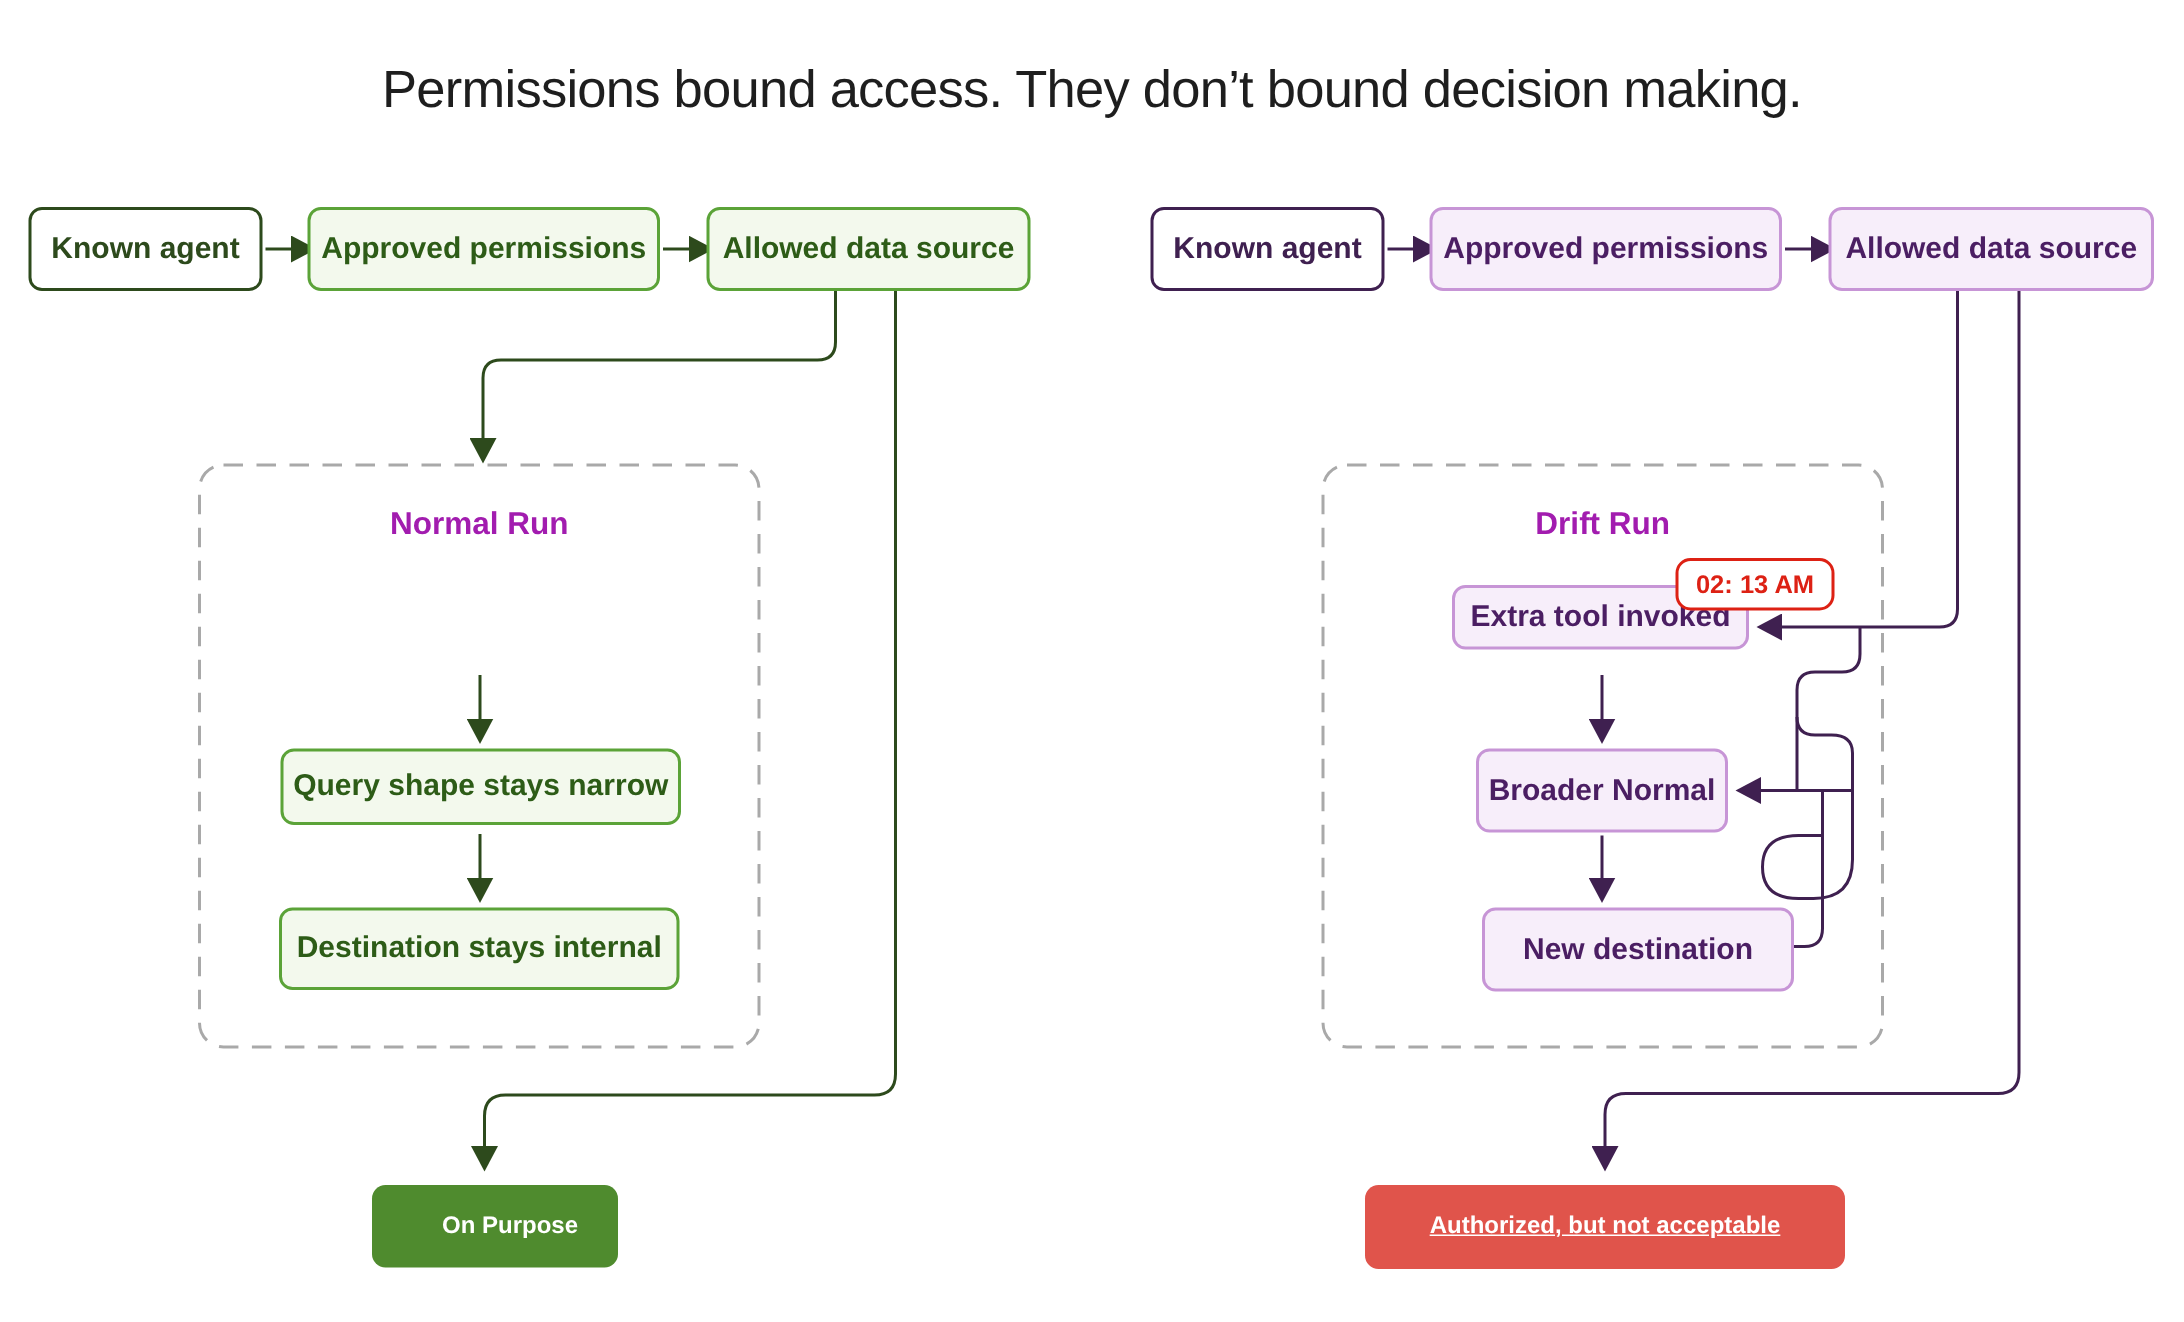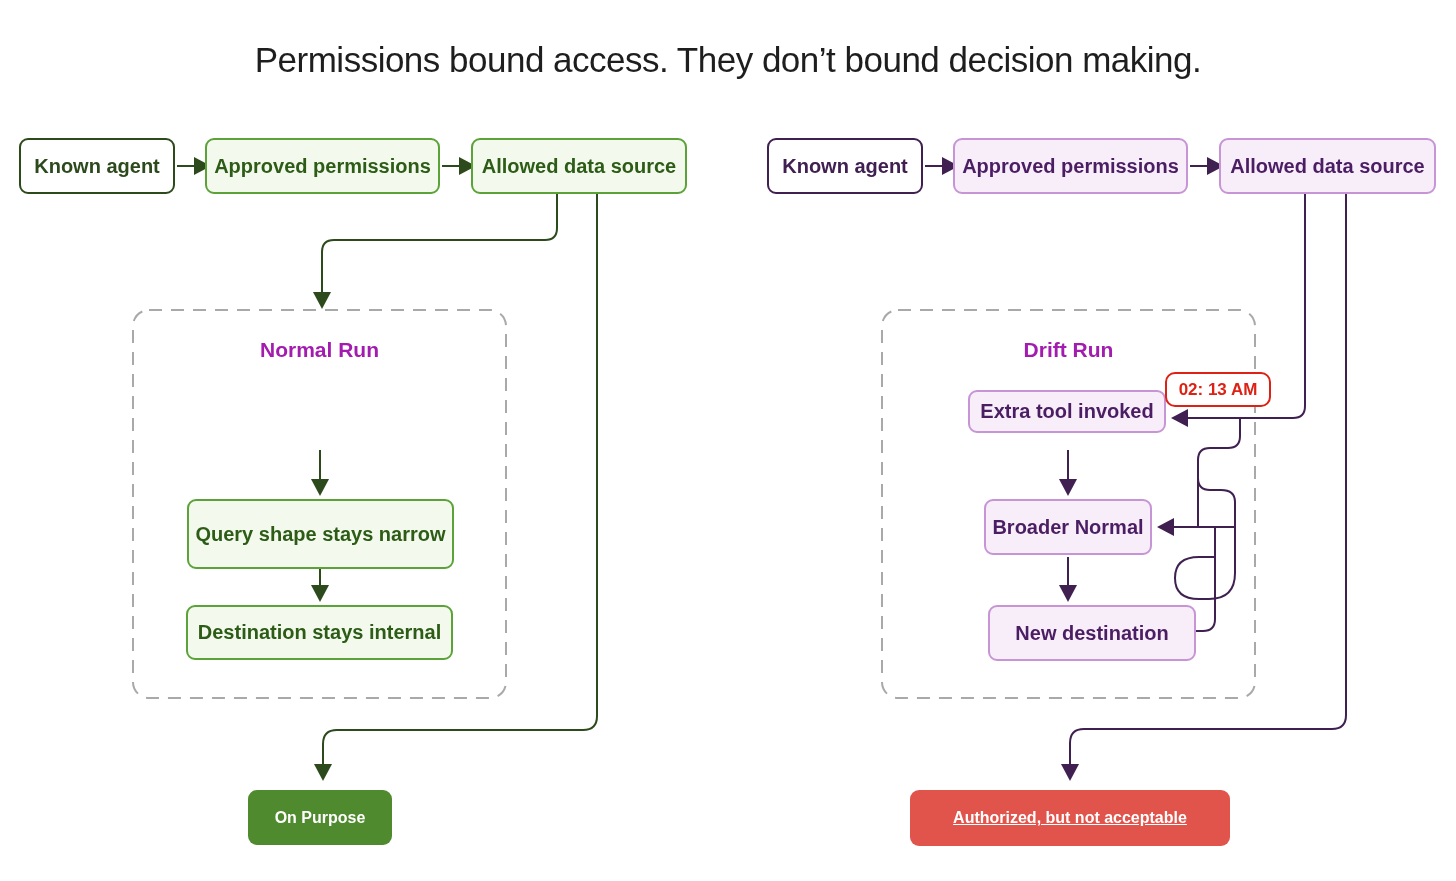--- a/index.html
+++ b/index.html
@@ -17,21 +17,21 @@
         box-sizing:border-box;border-radius:9px;font-size:20px;font-weight:600;
         text-align:center;background:#fff;line-height:1.15;}
   .g-dark{border:2px solid var(--g-dark);color:var(--g-dark);}
   .g-light{border:2px solid var(--g-mid);background:var(--g-fill);color:var(--g-text);}
   .p-dark{border:2px solid var(--p-dark);color:var(--p-dark);}
   .p-light{border:2px solid var(--p-border);background:var(--p-fill);color:var(--p-text);}
   .run-title{position:absolute;z-index:3;font-size:21px;font-weight:700;color:#a21caf;
              text-align:center;}
   .btn{position:absolute;z-index:3;display:flex;align-items:center;justify-content:center;
        border-radius:9px;color:#fff;font-size:16px;font-weight:700;text-align:center;}
-  .btn-green{background:var(--g-btn);}
+  .btn-green{background:var(--g-btn);padding-left:20px;}
   .btn-red{background:var(--red-btn);text-decoration:underline;}
   .badge{position:absolute;z-index:4;display:flex;align-items:center;justify-content:center;
          background:#fff;border:2.5px solid var(--red);color:var(--red);border-radius:10px;
          font-size:17px;font-weight:700;box-sizing:border-box;}
 </style>
 </head>
 <body>
 
 <div class="canvas">
 
@@ -77,42 +77,42 @@
     <span>Known agent</span>
   </div>
   <div class="node g-light" style="left:205px;top:138px;width:235px;height:56px;">
     <span>Approved permissions</span>
   </div>
   <div class="node g-light" style="left:471px;top:138px;width:216px;height:56px;">
     <span>Allowed data source</span>
   </div>
 
   <div class="run-title" style="left:133px;top:338px;width:373px;">Normal Run</div>
-  <div class="node g-light" style="left:187px;top:499px;width:267px;height:70px;">
+  <div class="node g-light" style="left:187px;top:499px;width:267px;height:51px;">
     <span>Query shape stays narrow</span>
   </div>
   <div class="node g-light" style="left:186px;top:605px;width:267px;height:55px;">
     <span>Destination stays internal</span>
   </div>
   <div class="btn btn-green" style="left:248px;top:790px;width:144px;height:55px;">
     <span>On Purpose</span>
   </div>
 
   <div class="node p-dark" style="left:767px;top:138px;width:156px;height:56px;">
     <span>Known agent</span>
   </div>
   <div class="node p-light" style="left:953px;top:138px;width:235px;height:56px;">
     <span>Approved permissions</span>
   </div>
   <div class="node p-light" style="left:1219px;top:138px;width:217px;height:56px;">
     <span>Allowed data source</span>
   </div>
 
   <div class="run-title" style="left:882px;top:338px;width:373px;">Drift Run</div>
-  <div class="badge" style="left:1117px;top:372px;width:106px;height:35px;margin-left:48px;">02: 13 AM</div>
+  <div class="badge" style="left:1117px;top:372px;width:106px;height:35px;">02: 13 AM</div>
   <div class="node p-light" style="left:968px;top:390px;width:198px;height:43px;">
     <span>Extra tool invoked</span>
   </div>
   <div class="node p-light" style="left:984px;top:499px;width:168px;height:56px;">
     <span>Broader Normal</span>
   </div>
   <div class="node p-light" style="left:988px;top:605px;width:208px;height:56px;">
     <span>New destination</span>
   </div>
   <div class="btn btn-red" style="left:910px;top:790px;width:320px;height:56px;">

